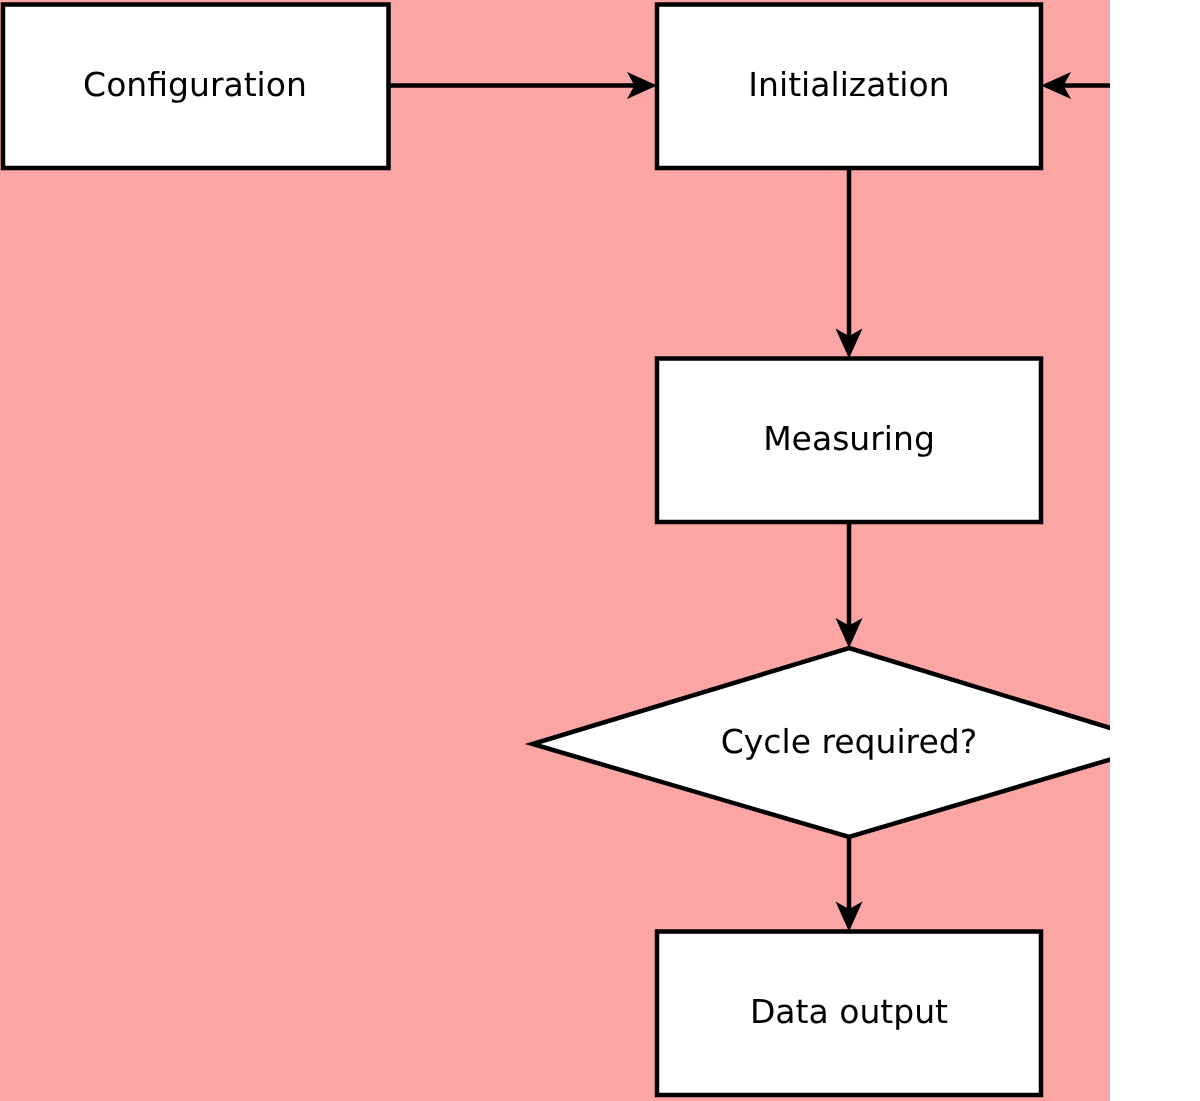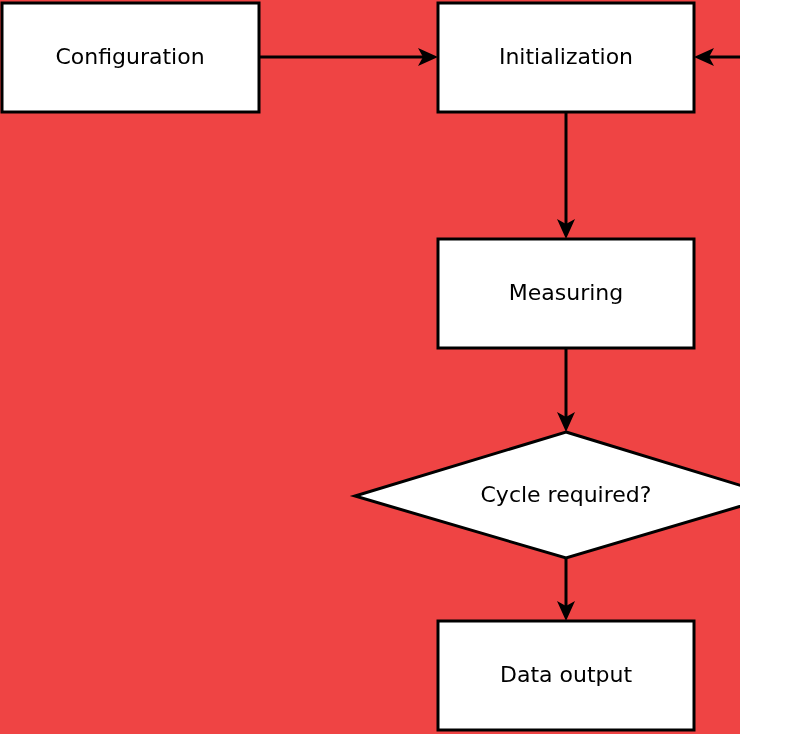--- a/index.html
+++ b/index.html
@@ -7,21 +7,21 @@
     padding: 0;
     background: #ffffff;
   }
   body {
     font-family: "DejaVu Sans", "Liberation Sans", sans-serif;
   }
   #canvas {
     position: relative;
     width: 740px;
     height: 734px;
-    background: #ef4444;
+    background: #fca5a5;
     overflow: hidden;
   }
   #flow-svg {
     position: absolute;
     top: 0;
     left: 0;
     width: 800px;
     height: 734px;
     display: block;
   }

